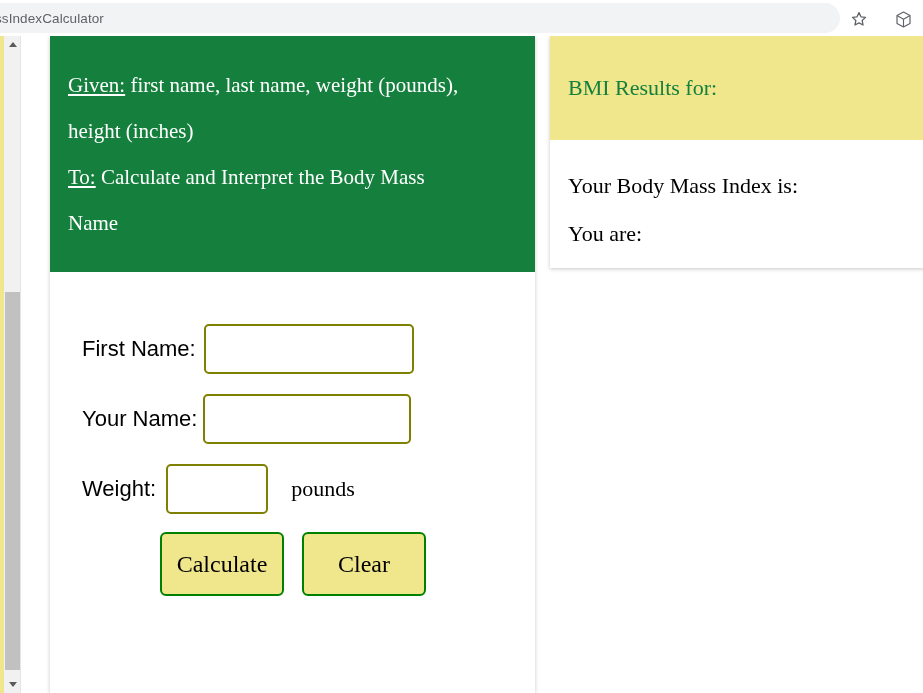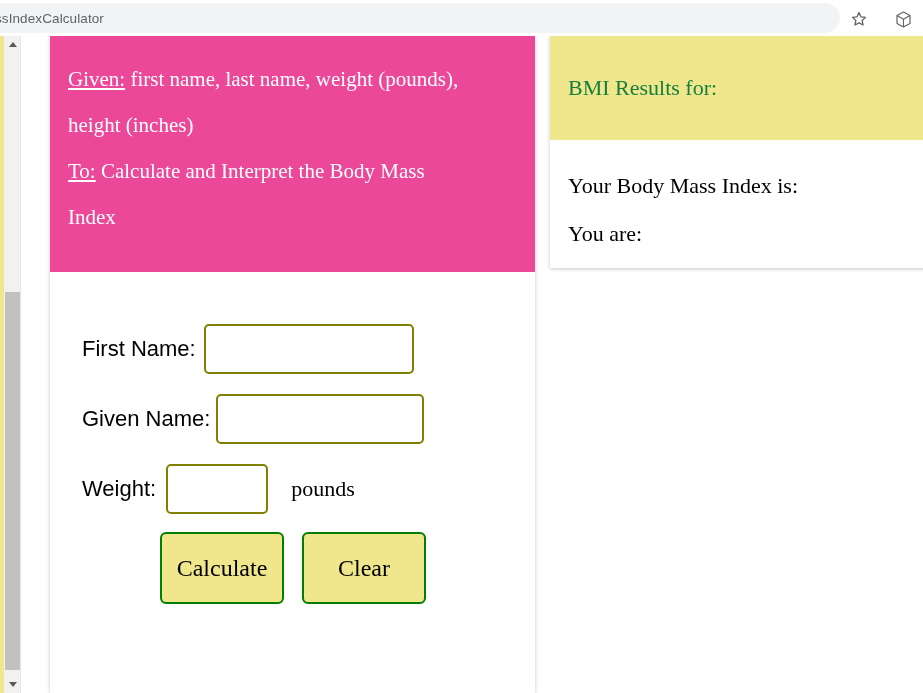--- a/index.html
+++ b/index.html
@@ -150,22 +150,22 @@
     box-shadow: 0 1px 4px rgba(0,0,0,0.22);
   }
 
   
   #instructions-panel {
     position: absolute;
     left: 28px;
     top: 0;
     width: 485px;
     height: 236px;
-    background: #ec4899;
-    padding: 20px 18px 0 18px;
+    background: #15803d;
+    padding: 26px 18px 0 18px;
   }
 
   .instr-line {
     color: #ffffff;
     font-family: "Liberation Serif", serif;
     font-size: 21px;
     line-height: 46px;
     white-space: nowrap;
   }
   .instr-key {
@@ -229,21 +229,21 @@
   }
 
   .action-button {
     background: #f0e68c;
     border: 2px solid #008000;
     border-radius: 6px;
     font-family: "Liberation Serif", serif;
     font-size: 24px;
     color: #000000;
     width: 124px;
-    height: 72px;
+    height: 64px;
     cursor: pointer;
     padding: 4px;
   }
 
   
   #results-column {
     position: absolute;
     left: 528px;
     top: 0;
     width: 420px;
@@ -323,32 +323,32 @@
     <div id="left-card"></div>
 
     <div id="instructions-panel">
       <div class="instr-line">
         <span class="instr-key">Given:</span><span> first name, last name, weight (pounds),</span>
       </div>
       <div class="instr-line">height (inches)</div>
       <div class="instr-line">
         <span class="instr-key">To:</span><span> Calculate and Interpret the Body Mass</span>
       </div>
-      <div class="instr-line">Index</div>
+      <div class="instr-line">Name</div>
     </div>
 
     <div id="form-area">
 
       <div class="field-row">
         <span class="field-label">First Name:</span>
         <input class="text-input input-wide" type="text" placeholder="" style="">
       </div>
 
       <div class="field-row">
-        <span class="field-label">Given Name:</span>
+        <span class="field-label">Your Name:</span>
         <input class="text-input input-mid" type="text" placeholder="" style="">
       </div>
 
       <div class="field-row">
         <span class="field-label">Weight:</span>
         <input class="text-input input-small" type="text" placeholder="" style="">
         <span class="unit-label">pounds</span>
       </div>
 
 

